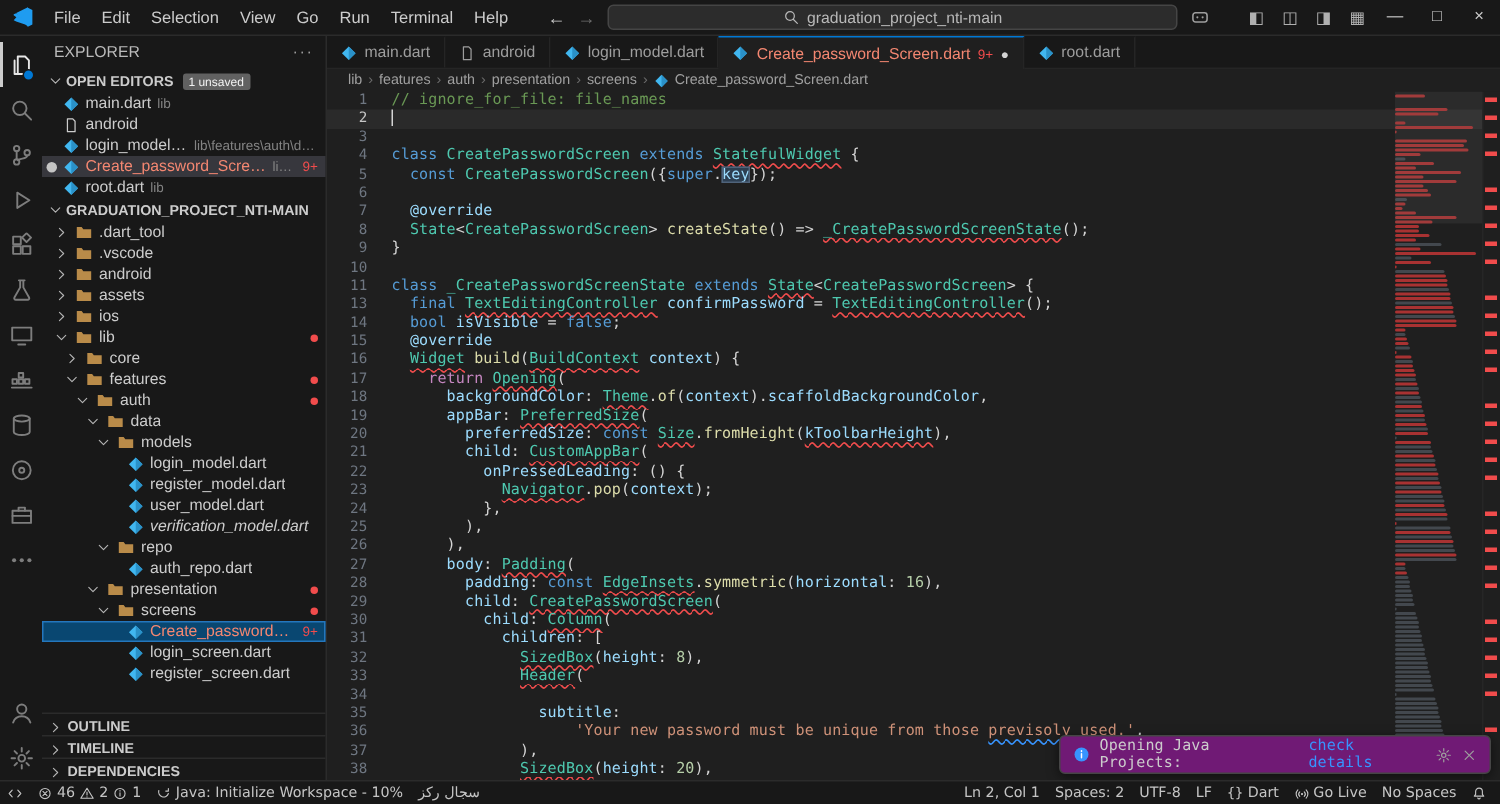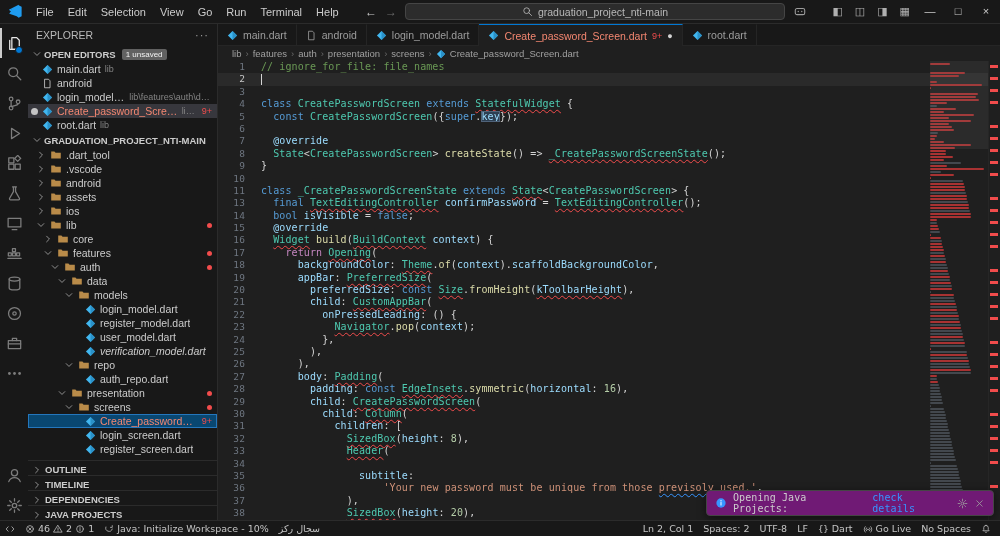--- a/index.html
+++ b/index.html
@@ -645,28 +645,20 @@
             </span>
             <span>TIMELINE</span>
           </div>
           <div class="panel-h">
             <span class="icon s10 chev">
               <svg class="st" viewBox="0 0 16 16">
                 <path d="M5.8 3.5L10.3 8l-4.5 4.5"></path>
               </svg>
             </span>
             <span>DEPENDENCIES</span>
-          </div>
-          <div class="panel-h">
-            <span class="icon s10 chev">
-              <svg class="st" viewBox="0 0 16 16">
-                <path d="M5.8 3.5L10.3 8l-4.5 4.5"></path>
-              </svg>
-            </span>
-            <span>JAVA PROJECTS</span>
           </div>
         </div>
     </aside>
 
     <section class="editor-col">
       <div class="tabbar" id="tabbar">
           <div class="tab">
             <span class="icon s11">
               <svg viewBox="0 0 16 16">
                 <path d="M8 1.4L14.6 8 8 14.6 1.4 8z" fill="#41b7f0"></path>

